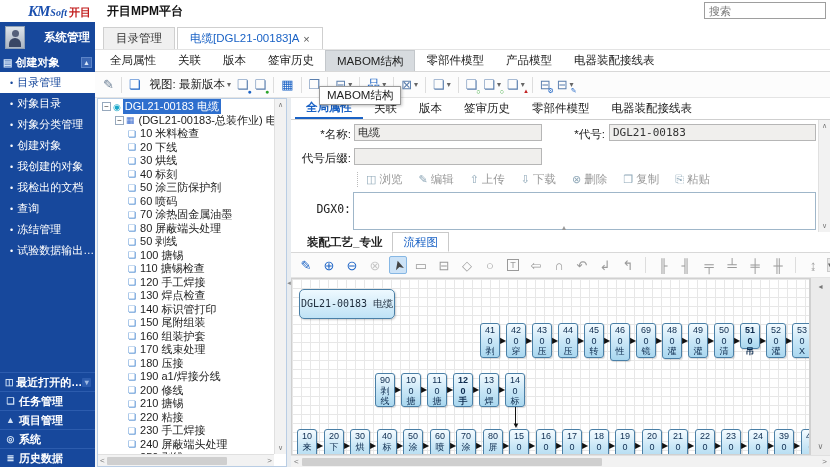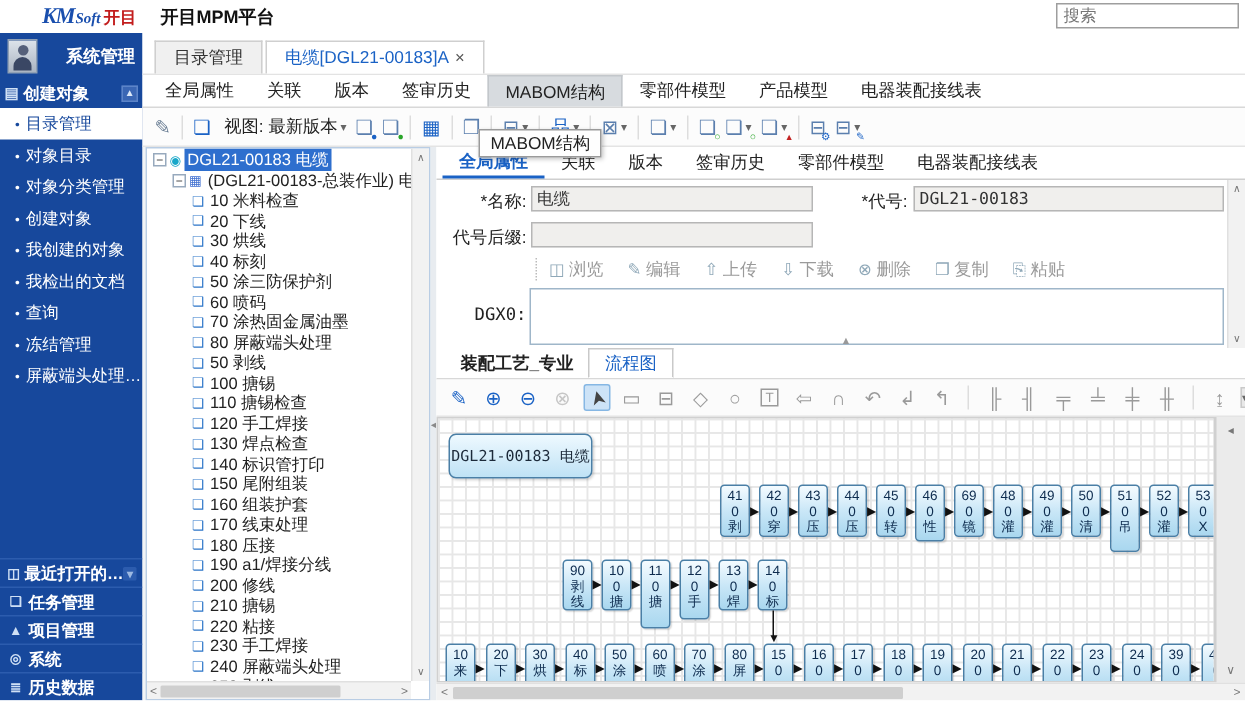--- a/index.html
+++ b/index.html
@@ -166,21 +166,21 @@
         <div class="sb-item">
           <span class="sb-bullet">•</span>
           <span class="sb-label">查询</span>
         </div>
         <div class="sb-item">
           <span class="sb-bullet">•</span>
           <span class="sb-label">冻结管理</span>
         </div>
         <div class="sb-item">
           <span class="sb-bullet">•</span>
-          <span class="sb-label">屏蔽端头处理…</span>
+          <span class="sb-label">试验数据输出…</span>
         </div>
       </div>
     <div id="sb-spacer"></div>
     <div>
         <div class="sb-bottom-item">
           <span class="bi-icon">◫</span>
           <span>最近打开的…</span>
           <span class="bi-caret">▾</span>
         </div>
         <div class="sb-bottom-item">
@@ -653,21 +653,21 @@
               <div>0</div>
               <div>灌</div>
             </div>
             <span class="farrow" style="left: 416px; top: 56.5px;">▶</span>
             <div class="fnode" style="left: 422px; top: 44px; height: 35px;">
               <div>50</div>
               <div>0</div>
               <div>清</div>
             </div>
             <span class="farrow" style="left: 442px; top: 56.5px;">▶</span>
-            <div class="fnode" style="left: 448px; top: 44px; height: 45px;">
+            <div class="fnode" style="left: 448px; top: 44px; height: 26px; font-weight: bold;">
               <div>51</div>
               <div>0</div>
               <div>吊</div>
             </div>
             <span class="farrow" style="left: 468px; top: 56.5px;">▶</span>
             <div class="fnode" style="left: 474px; top: 44px; height: 35px;">
               <div>52</div>
               <div>0</div>
               <div>灌</div>
             </div>
@@ -682,27 +682,27 @@
               <div>剥</div>
               <div>线</div>
             </div>
             <span class="farrow" style="left: 103px; top: 106px;">▶</span>
             <div class="fnode" style="left: 109px; top: 94px; height: 34px;">
               <div>10</div>
               <div>0</div>
               <div>搪</div>
             </div>
             <span class="farrow" style="left: 129px; top: 106px;">▶</span>
-            <div class="fnode" style="left: 135px; top: 94px; height: 46px;">
+            <div class="fnode" style="left: 135px; top: 94px; height: 34px;">
               <div>11</div>
               <div>0</div>
               <div>搪</div>
             </div>
             <span class="farrow" style="left: 155px; top: 106px;">▶</span>
-            <div class="fnode" style="left: 161px; top: 94px; height: 40px;">
+            <div class="fnode" style="left: 161px; top: 94px; height: 34px; font-weight: bold;">
               <div>12</div>
               <div>0</div>
               <div>手</div>
             </div>
             <span class="farrow" style="left: 181px; top: 106px;">▶</span>
             <div class="fnode" style="left: 187px; top: 94px; height: 34px;">
               <div>13</div>
               <div>0</div>
               <div>焊</div>
             </div>

